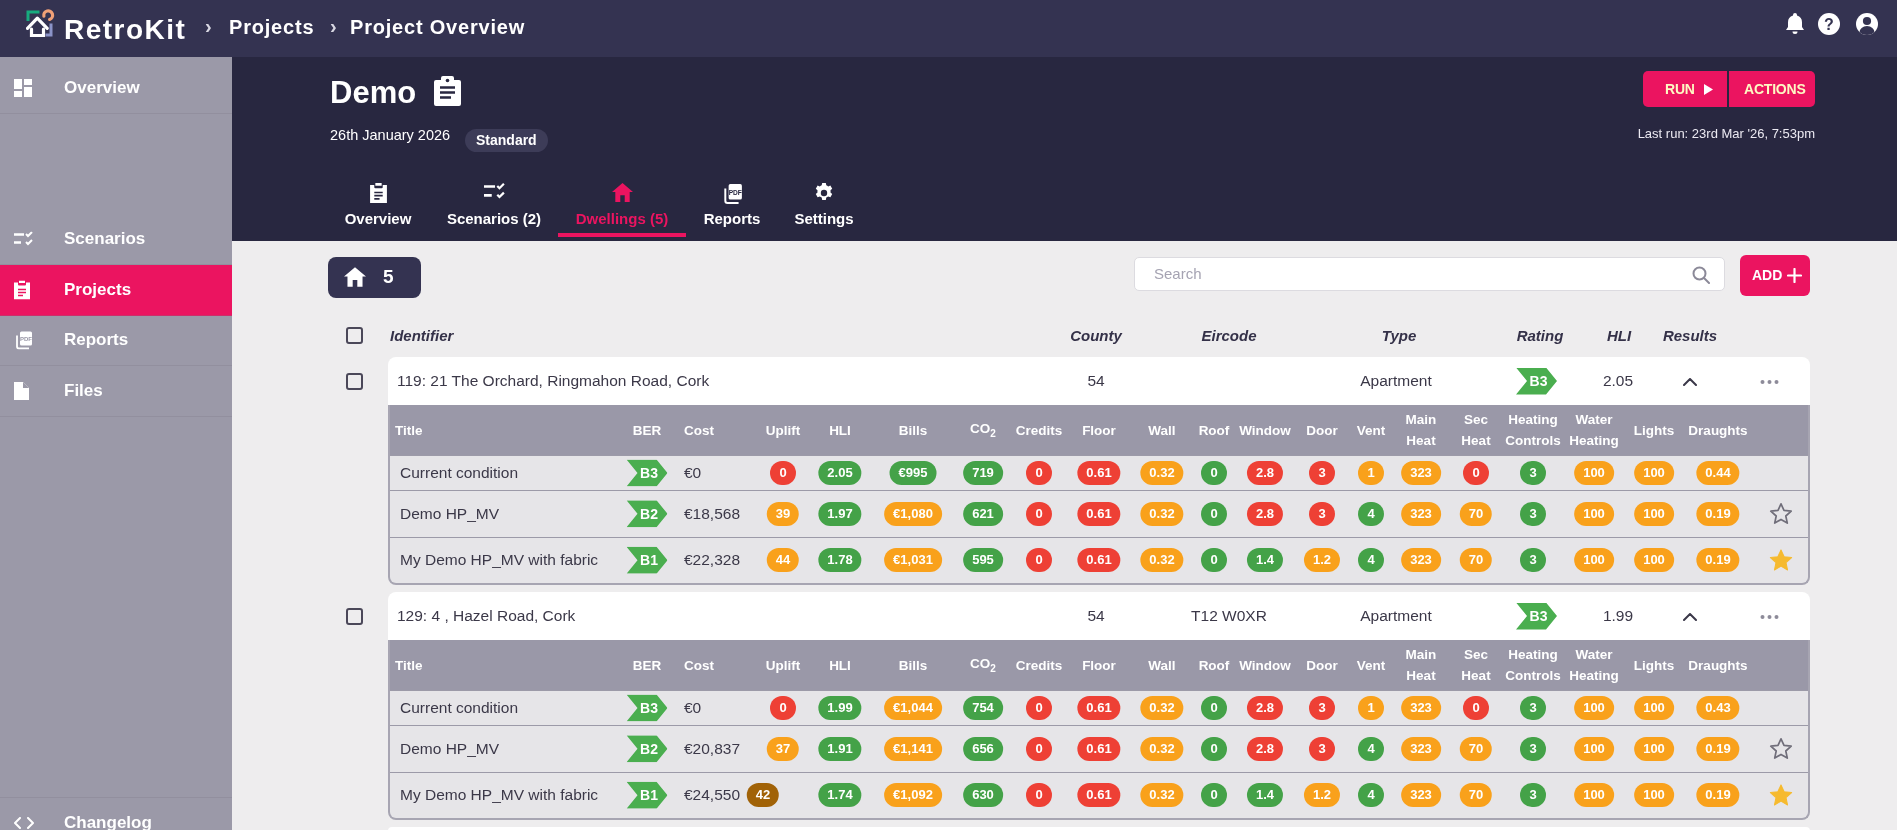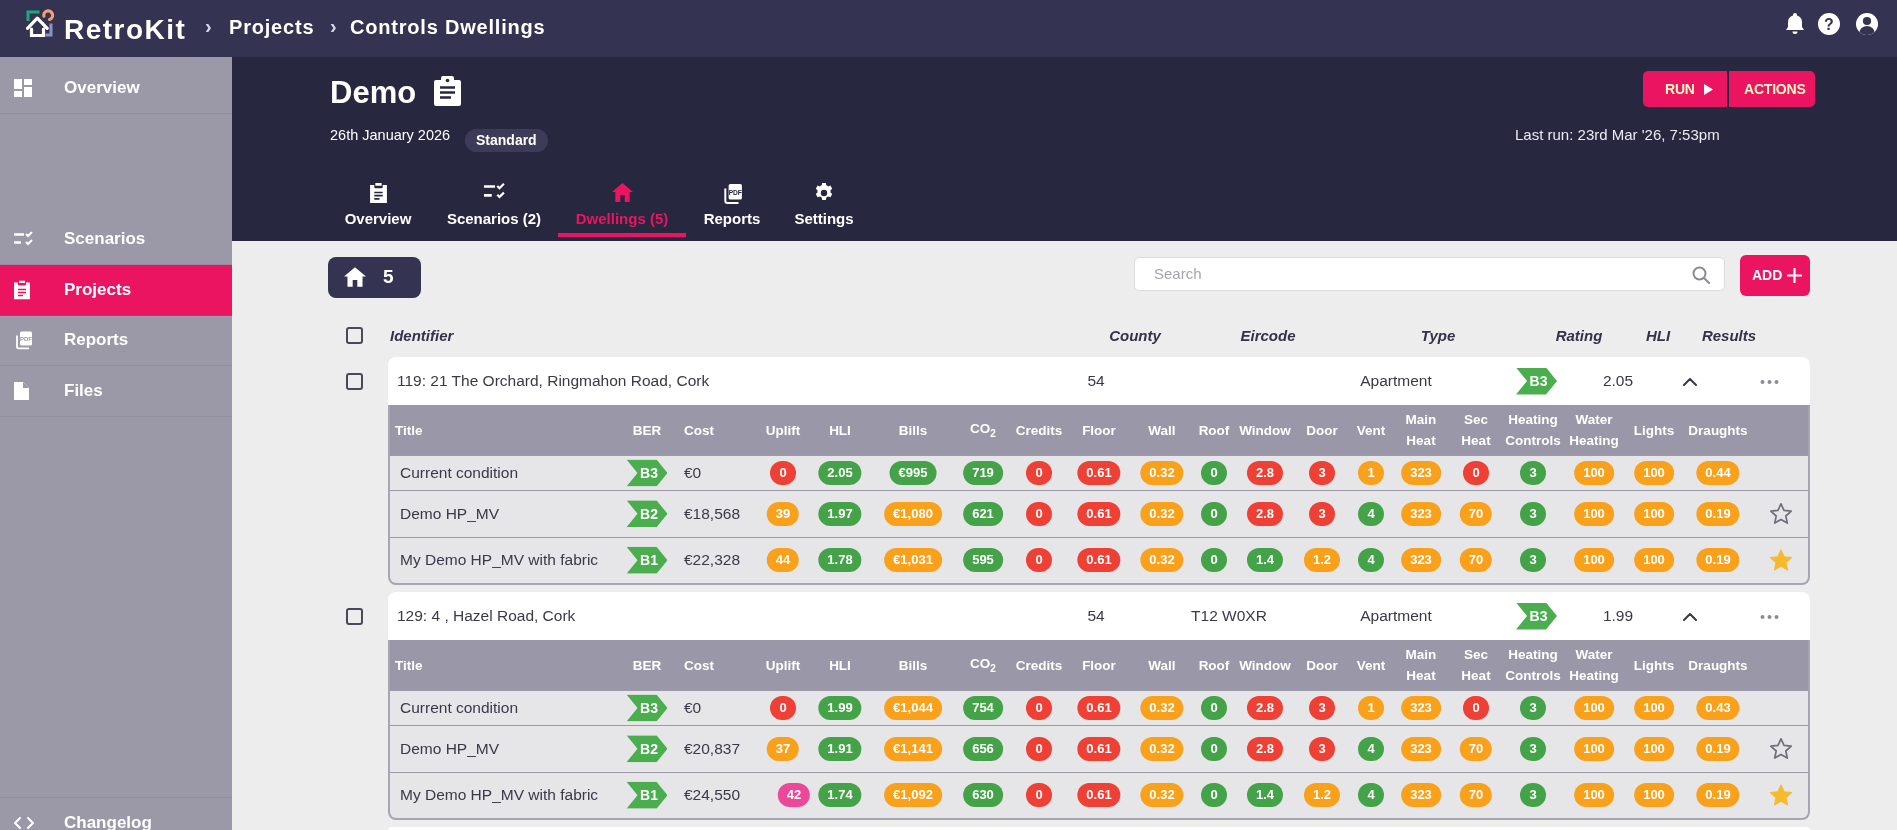--- a/index.html
+++ b/index.html
@@ -22,31 +22,31 @@
 #demo{position:absolute;left:98px;top:18px;color:#fff;font-size:31px;font-weight:bold;}
 #pdate{position:absolute;left:98px;top:70px;color:#fff;font-size:14.5px;}
 #stdchip{position:absolute;left:233px;top:72px;height:23px;line-height:23px;padding:0 11px;background:#3d3c58;border-radius:12px;color:#fff;font-size:14px;font-weight:bold;}
 .tab{position:absolute;top:126px;width:140px;text-align:center;color:#fff;}
 .tab .ti{height:20px;}
 .tab .tl{margin-top:7px;font-size:15px;font-weight:bold;}
 .tab.act{color:#eb1460;}
 #tabline{position:absolute;left:326px;top:176px;width:128px;height:4px;background:#eb1460;}
 #runbtn{position:absolute;left:1411px;top:14px;width:172px;height:36px;background:#eb1460;border-radius:5px;color:#fef9c3;font-weight:bold;font-size:15px;}
 #rundiv{position:absolute;left:84px;top:0;width:2px;height:36px;background:#282740;}
-#lastrun{position:absolute;left:1283px;top:69px;width:300px;text-align:left;color:#eceaf2;font-size:15px;}
+#lastrun{position:absolute;left:1283px;top:69px;width:300px;text-align:right;color:#eceaf2;font-size:13px;}
 
 #content{position:absolute;left:232px;top:241px;width:1665px;height:589px;background:#eeedee;}
 #homechip{position:absolute;left:96px;top:16px;width:93px;height:41px;background:#343351;border-radius:8px;}
 #homechip span{position:absolute;left:55px;top:9px;color:#fff;font-size:19px;font-weight:bold;}
 #search{position:absolute;left:902px;top:16px;width:591px;height:34px;background:#fff;border:1px solid #dcdbe0;border-radius:5px;}
 #search .ph{position:absolute;left:19px;top:7px;color:#a5a3b2;font-size:15px;}
 #addbtn{position:absolute;left:1508px;top:14px;width:70px;height:41px;background:#eb1460;border-radius:6px;color:#fff;}
 
 .thead-lbl{position:absolute;top:86px;color:#343148;font-size:15px;font-weight:bold;font-style:italic;}
-.thc{transform:translateX(-50%);margin-left:39px;}
+.thc{transform:translateX(-50%);}
 .cbx{position:absolute;left:114px;width:17px;height:17px;border:2px solid #4b4859;border-radius:3px;background:transparent;}
 
 .card{position:absolute;left:156px;width:1422px;}
 .trow{position:relative;width:1422px;height:48px;background:#fff;border-radius:8px 8px 0 0;}
 .tid{position:absolute;left:9px;top:50%;transform:translateY(-50%);color:#3b3848;font-size:15.5px;}
 .tc{position:absolute;top:50%;transform:translate(-50%,-50%);color:#3b3848;font-size:15.5px;}
 .chev{position:absolute;top:50%;transform:translate(-50%,-50%);}
 .dots{position:absolute;top:50%;transform:translate(-50%,-50%);white-space:nowrap;}
 .dots i{display:inline-block;width:4px;height:4px;border-radius:2px;background:#8d8b99;margin:0 1.5px;vertical-align:middle;}
 .stbl{position:relative;width:1422px;background:#e6e5e8;border:2px solid #a7a5b2;border-top:none;border-radius:0 0 8px 8px;overflow:hidden;}
@@ -69,21 +69,21 @@
   <path d="M2 13 L2 4 L13.5 4" fill="none" stroke="#17ab7e" stroke-width="3"></path>
   <path d="M17.9 8.2 A4.4 4.4 0 1 1 23.6 11.4" fill="none" stroke="#f0a077" stroke-width="3.2" stroke-linecap="round"></path>
   <path d="M25 15.5 L25 27 L19.5 27" fill="none" stroke="#8b93c8" stroke-width="3"></path>
   <path d="M1.5 20.3 L11.3 10.2 L21.2 20.3" fill="none" stroke="#fff" stroke-width="3.2" stroke-linejoin="round" stroke-linecap="round"></path>
   <path d="M5.5 21 L5.5 27.5 L17.5 27.5 L17.5 21" fill="none" stroke="#fff" stroke-width="3.2" stroke-linecap="round"></path>
 </svg>
 <div id="brand">RetroKit</div>
 <div class="csep" style="left:205px">›</div>
 <div class="crumb" style="left:229px">Projects</div>
 <div class="csep" style="left:330px">›</div>
-<div class="crumb" style="left:350px">Controls Dwellings</div>
+<div class="crumb" style="left:350px">Project Overview</div>
 <svg class="navico" style="left:1785px" width="20" height="22" viewBox="0 0 20 22">
       <path fill="#fff" d="M10 0 a2 2 0 0 1 2 2 v.6 a7 7 0 0 1 5 6.7 v4.7 l2 3 H1 l2 -3 V9.3 a7 7 0 0 1 5 -6.7 V2 a2 2 0 0 1 2 -2 z"></path>
       <path fill="#fff" d="M7.5 18.5 h5 a2.5 2.5 0 0 1 -5 0 z"></path>
     </svg>
 <svg class="navico" style="left:1818px" width="22" height="22" viewBox="0 0 22 22">
       <circle cx="11" cy="11" r="11" fill="#fff"></circle>
       <text x="11" y="16.5" text-anchor="middle" font-size="16" font-weight="bold" fill="#343351" font-family="Liberation Sans">?</text>
     </svg>
 <svg class="navico" style="left:1856px" width="22" height="22" viewBox="0 0 22 22">
       <defs>
@@ -415,21 +415,21 @@
           <span class="pill" style="left:1264px;background:#f9a11b">100</span>
           <span class="pill" style="left:1328px;background:#f9a11b">0.19</span>
           <span class="star" style="left:1391px"><svg width="24" height="23" viewBox="0 0 24 23">
               <path d="M12 1.8 L15 8.4 L22.2 9.2 L16.8 14 L18.3 21.1 L12 17.4 L5.7 21.1 L7.2 14 L1.8 9.2 L9 8.4 Z" fill="none" stroke="#706e7a" stroke-width="1.7" stroke-linejoin="round"></path>
             </svg></span>
         </div>
         <div class="srow">
           <span class="stitle">My Demo HP_MV with fabric</span>
           <span class="ber" style="left:257px">B1</span>
           <span class="cost">€24,550</span>
-          <span class="pill" style="left:404px;background:#ec4899">42</span>
+          <span class="pill" style="left:373px;background:#a16207">42</span>
           <span class="pill" style="left:450px;background:#44a248">1.74</span>
           <span class="pill" style="left:523px;background:#f9a11b">€1,092</span>
           <span class="pill" style="left:593px;background:#44a248">630</span>
           <span class="pill" style="left:649px;background:#ee4035">0</span>
           <span class="pill" style="left:709px;background:#ee4035">0.61</span>
           <span class="pill" style="left:772px;background:#f9a11b">0.32</span>
           <span class="pill" style="left:824px;background:#44a248">0</span>
           <span class="pill" style="left:875px;background:#44a248">1.4</span>
           <span class="pill" style="left:932px;background:#f9a11b">1.2</span>
           <span class="pill" style="left:981px;background:#44a248">4</span>

